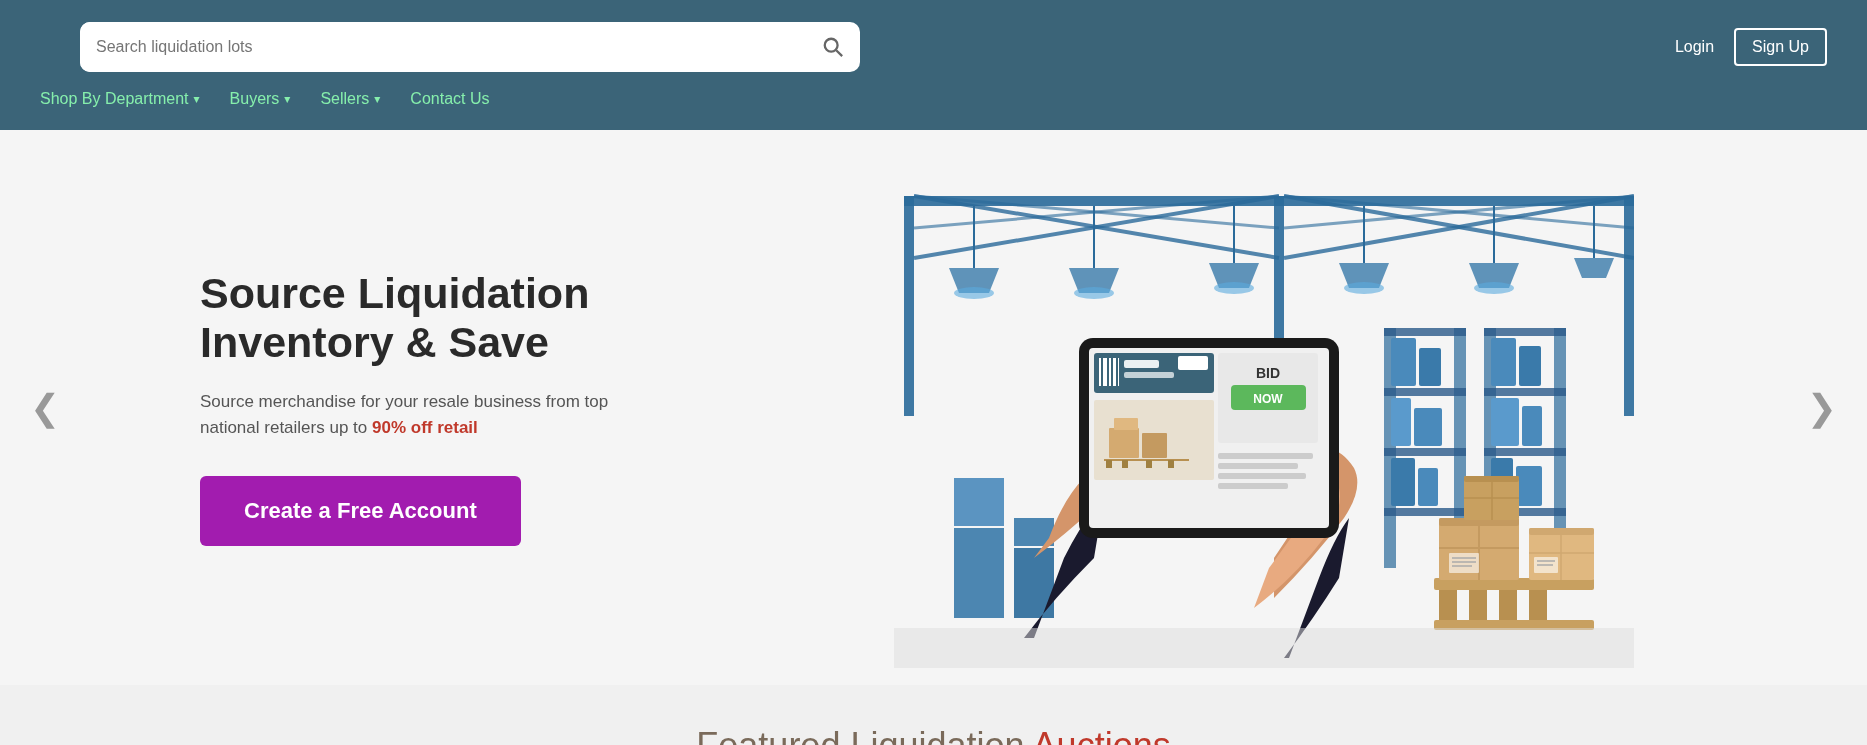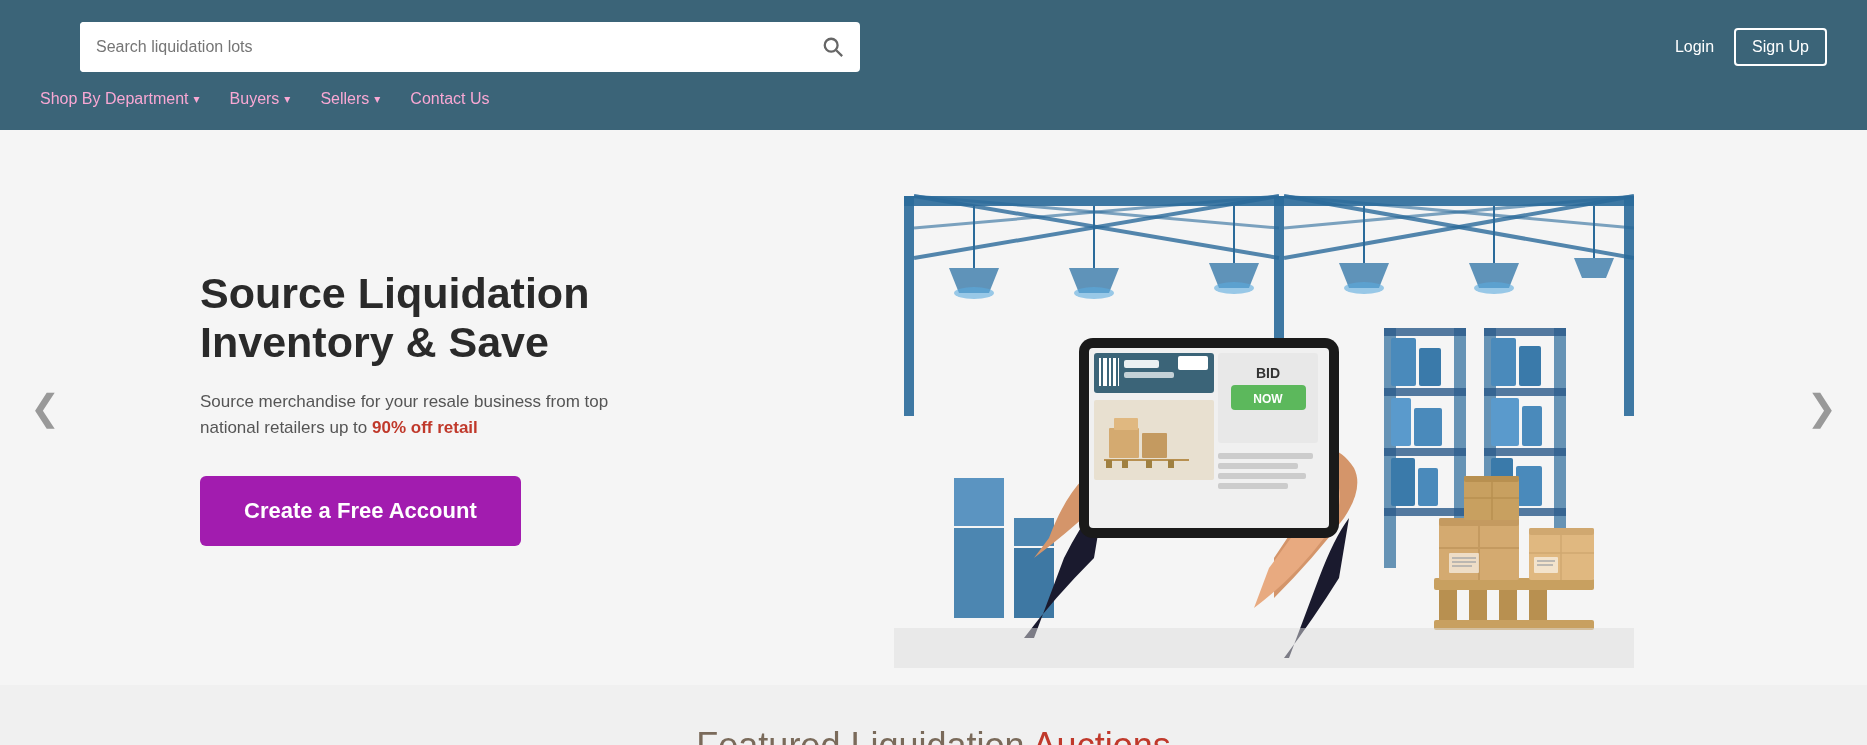--- a/index.html
+++ b/index.html
@@ -43,21 +43,21 @@
       display: block;
       letter-spacing: 1px;
     }
     .search-bar {
       flex: 1;
       max-width: 780px;
       margin: 0 40px;
       display: flex;
       align-items: center;
       background: white;
-      border-radius: 4px;
+      border-radius: 10px;
       overflow: hidden;
       height: 50px;
     }
     .search-bar input {
       flex: 1;
       border: none;
       outline: none;
       font-size: 16px;
       padding: 0 16px;
       color: #999;
@@ -93,21 +93,21 @@
       padding: 8px 16px;
       border-radius: 4px;
       cursor: pointer;
     }
     .nav {
       display: flex;
       gap: 30px;
       align-items: center;
     }
     .nav-item {
-      color: #f9a8d4;
+      color: #86efac;
       font-size: 16px;
       cursor: pointer;
       display: flex;
       align-items: center;
       gap: 5px;
       text-decoration: none;
     }
     .nav-item .chevron {
       font-size: 12px;
     }

